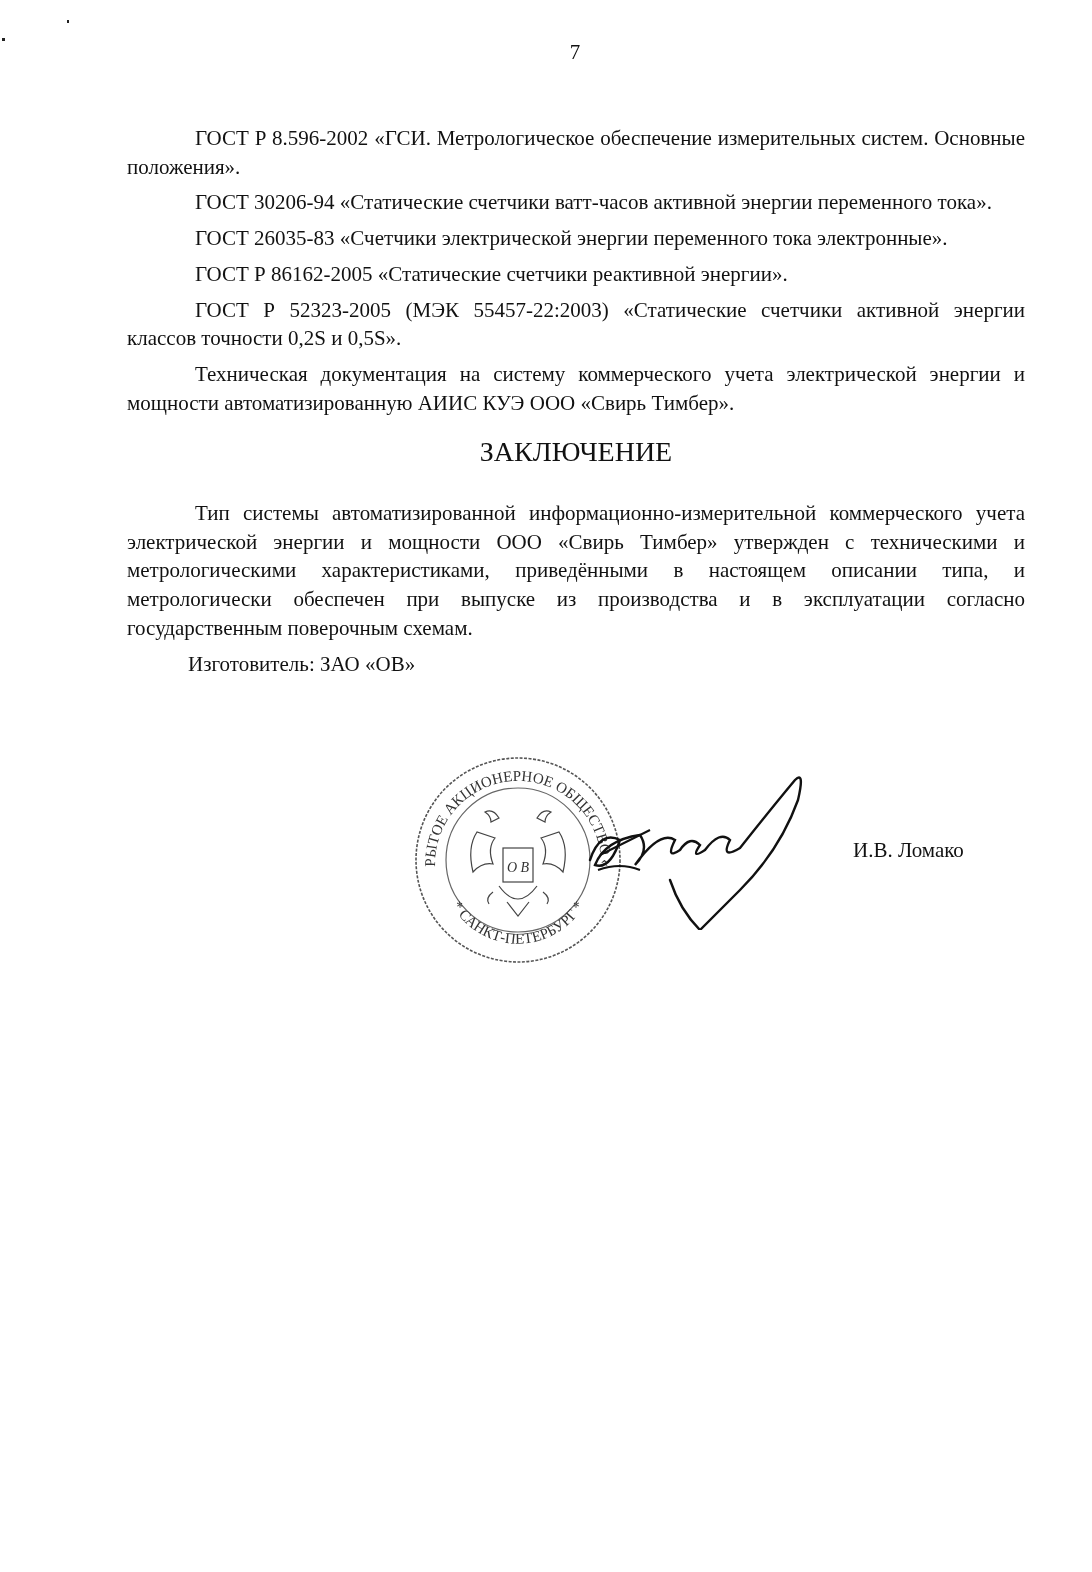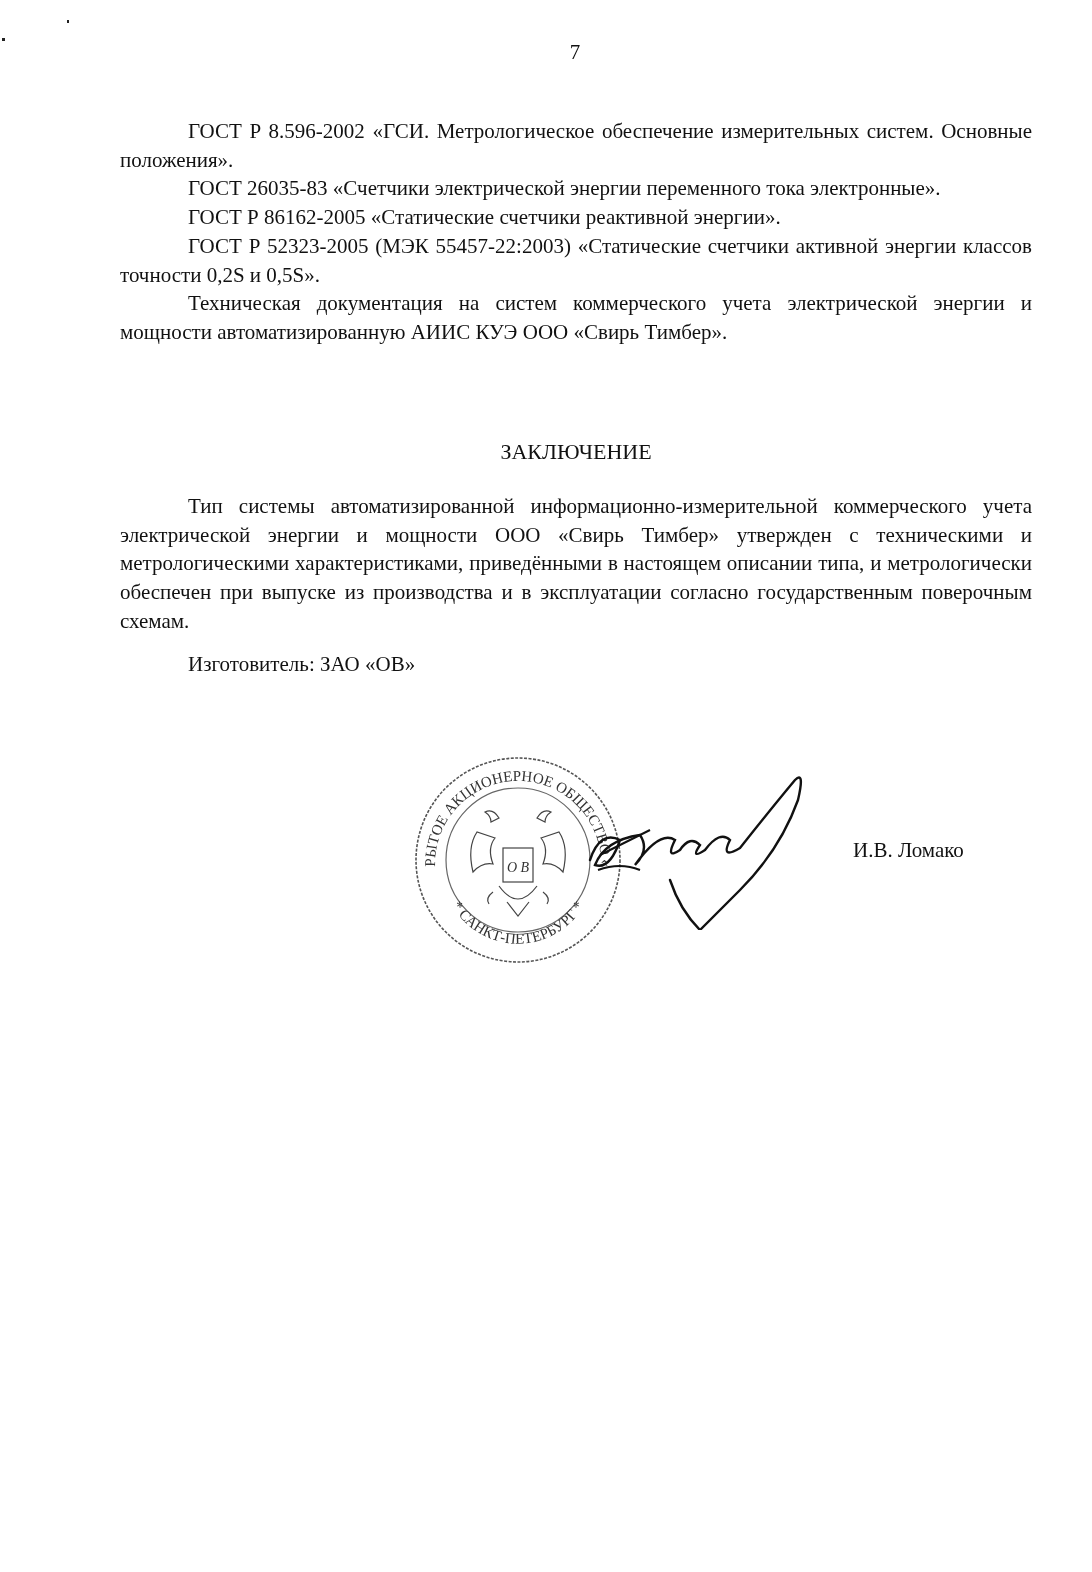--- a/index.html
+++ b/index.html
@@ -1,46 +1,47 @@
 <!DOCTYPE html>
 <html><head>
 <meta charset="utf-8">
 <style>
   html, body { margin: 0; padding: 0; background: #ffffff; }
   body { width: 1092px; height: 1572px; position: relative; overflow: hidden; color: #111; }
   .page { position: absolute; left: 0; top: 0; width: 1092px; height: 1572px; font-family: "Liberation Serif", "DejaVu Serif", serif; font-size: 21px; }
   .scan-dot { position: absolute; background: #222; }
   .page-number { position: absolute; top: 40px; left: 0; width: 1150px; text-align: center; font-size: 21px; }
   .body-text { position: absolute; left: 120px; width: 912px; top: 117px; line-height: 28.7px; text-align: justify; }
-  .para { margin: 0; text-indent: 68px; }
-  .heading { position: absolute; left: 120px; width: 912px; top: 438px; text-align: center; font-size: 22px; line-height: 28px; }
+  .para { margin: 7px; text-indent: 68px; }
+  .heading { position: absolute; left: 120px; width: 912px; top: 438px; text-align: center; font-size: 28px; line-height: 28px; }
   .conclusion { position: absolute; left: 120px; width: 912px; top: 492px; line-height: 28.7px; text-align: justify; }
   .maker { position: absolute; left: 188px; top: 651px; line-height: 27.5px; text-align: right; }
   .maker div { white-space: nowrap; }
   .sign-left { position: absolute; left: 188px; top: 810px; line-height: 27.5px; }
   .sign-right { position: absolute; left: 853px; top: 837px; line-height: 27.5px; white-space: nowrap; text-align: center; }
   .stamp { position: absolute; left: 407px; top: 752px; width: 222px; height: 215px; }
   .signature { position: absolute; left: 580px; top: 770px; width: 230px; height: 160px; }
 </style>
 </head>
 <body>
 
 <div class="page">
 
   <div class="scan-dot" style="left:2px;top:38px;width:3px;height:3px;"></div>
   <div class="scan-dot" style="left:67px;top:20px;width:2px;height:3px;"></div>
 
   <div class="page-number">7</div>
 
   <div class="body-text">
     <p class="para">ГОСТ Р 8.596-2002 «ГСИ. Метрологическое обеспечение измерительных систем. Основные положения».</p>
+    <p class="para">ГОСТ 30206-94 «Статические счетчики ватт-часов активной энергии переменного тока».</p>
     <p class="para">ГОСТ 26035-83 «Счетчики электрической энергии переменного тока электронные».</p>
     <p class="para">ГОСТ Р 86162-2005 «Статические счетчики реактивной энергии».</p>
     <p class="para">ГОСТ Р 52323-2005 (МЭК 55457-22:2003) «Статические счетчики активной энергии классов точности 0,2S и 0,5S».</p>
-    <p class="para">Техническая документация на систем коммерческого учета электрической энергии и мощности автоматизированную АИИС КУЭ ООО «Свирь Тимбер».</p>
+    <p class="para">Техническая документация на систему коммерческого учета электрической энергии и мощности автоматизированную АИИС КУЭ ООО «Свирь Тимбер».</p>
   </div>
 
   <div class="heading">ЗАКЛЮЧЕНИЕ</div>
 
   <div class="conclusion">
     <p class="para">Тип системы автоматизированной информационно-измерительной коммерческого учета электрической энергии и мощности ООО «Свирь Тимбер» утвержден с техническими и метрологическими характеристиками, приведёнными в настоящем описании типа, и метрологически обеспечен при выпуске из производства и в эксплуатации согласно государственным поверочным схемам.</p>
   </div>
 
   <div class="maker">
     <div>Изготовитель: ЗАО «ОВ»</div>

